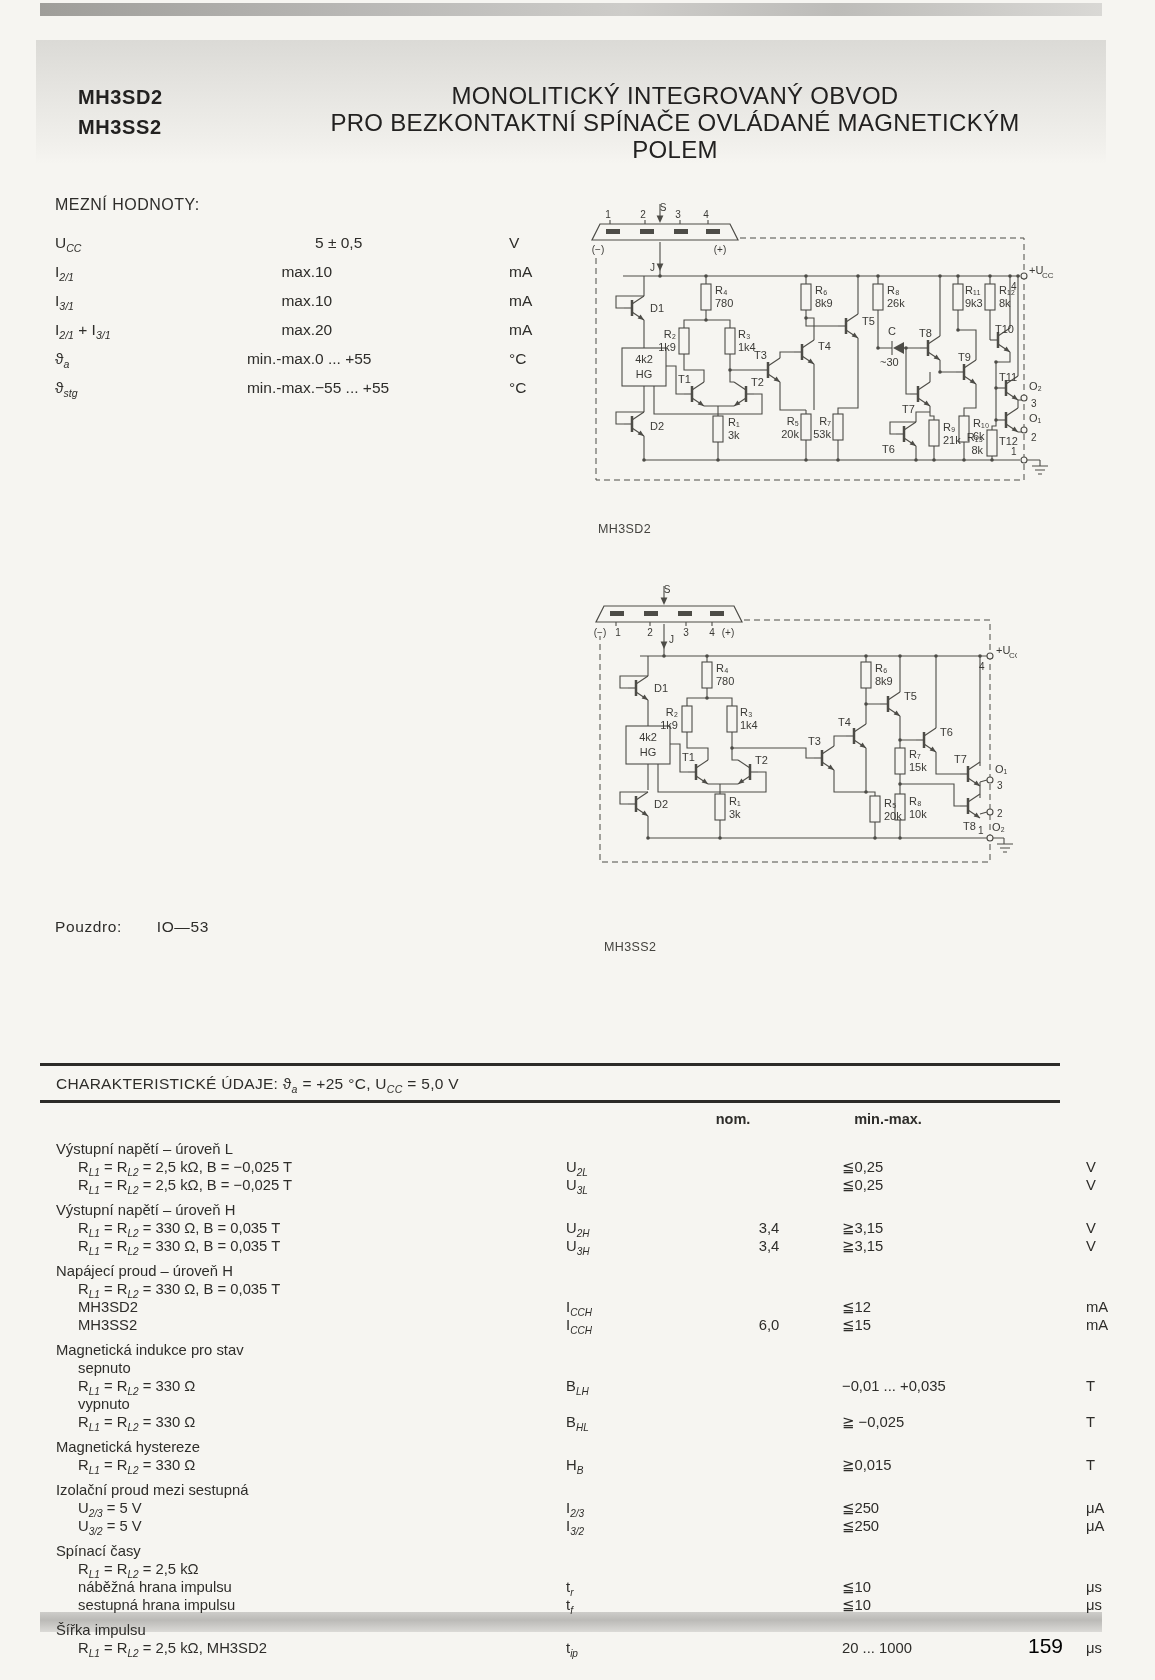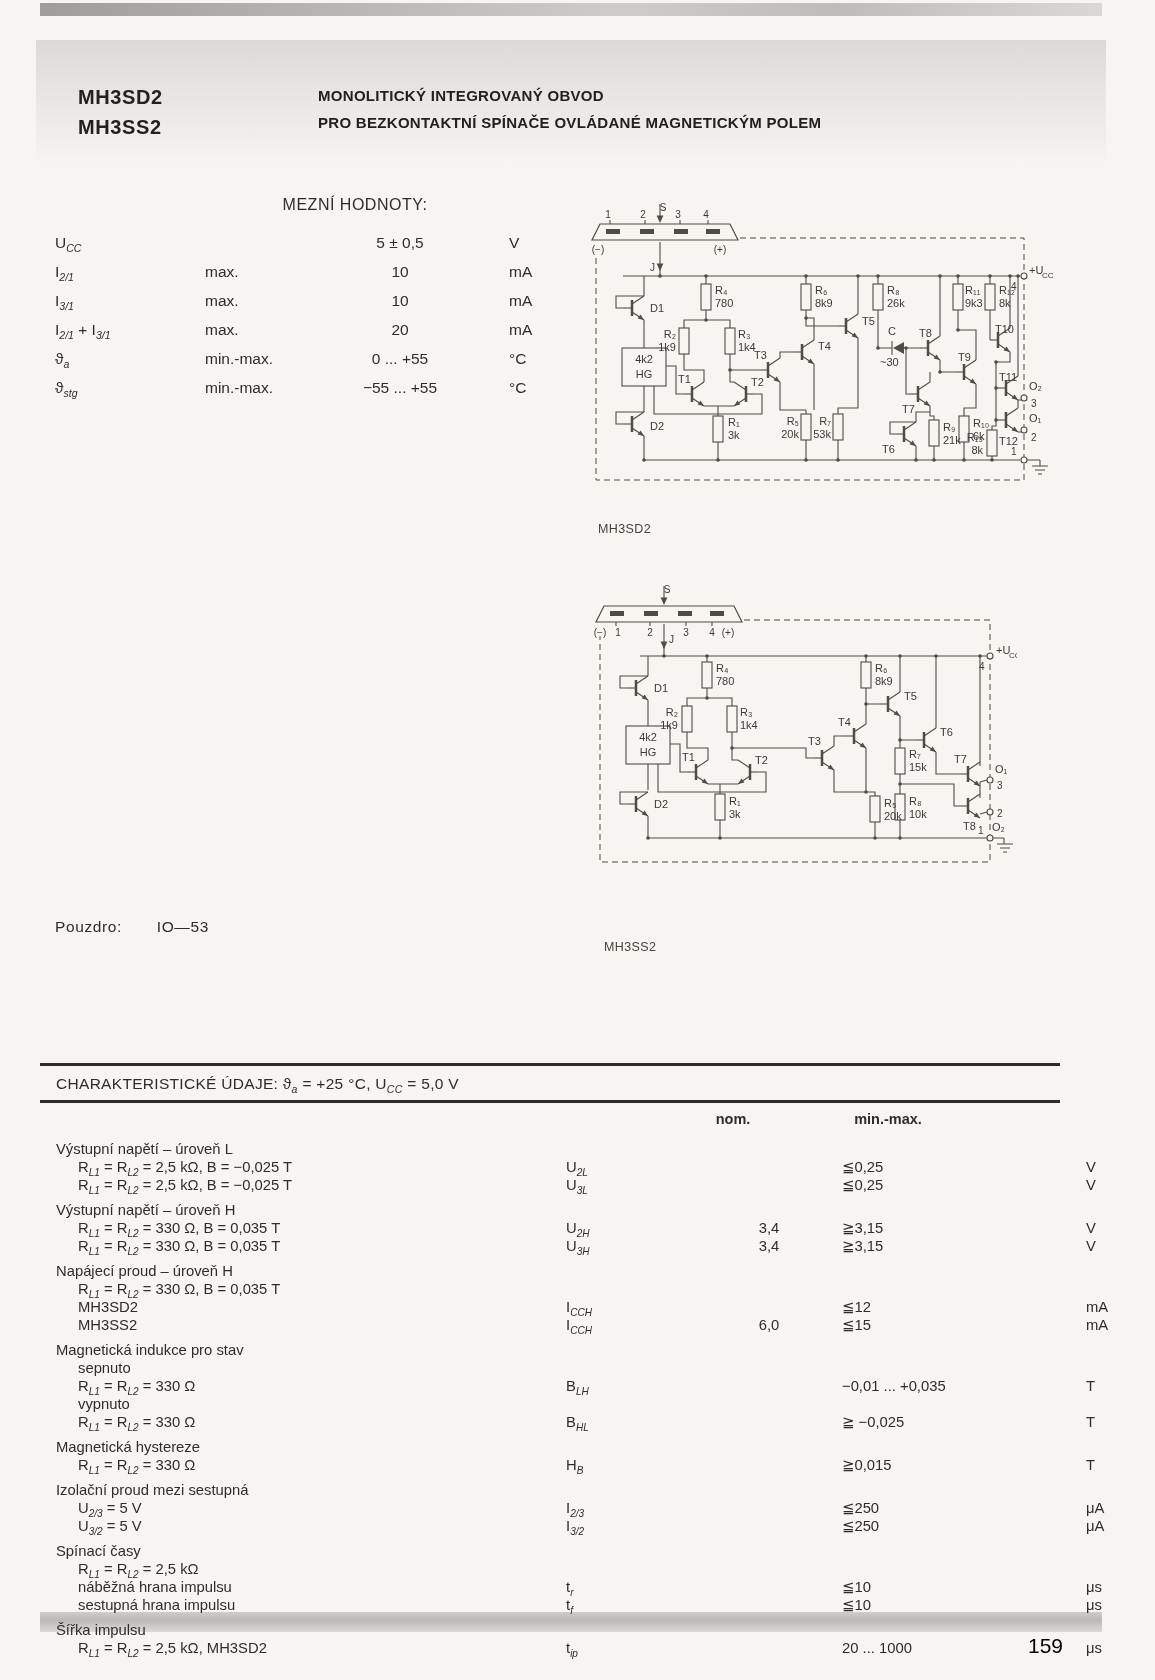--- a/index.html
+++ b/index.html
@@ -7,27 +7,27 @@
   #page{position:relative;width:1155px;height:1680px;background:#f6f5f1;overflow:hidden;color:#2e2d2a;}
   
   #top-streak{position:absolute;left:40px;top:3px;width:1062px;height:13px;
     background:linear-gradient(90deg,#8f8e8a,#aeadab 30%,#c6c5c2 55%,#b3b2af 75%,#d4d3d0);opacity:.85;}
   #header-band{position:absolute;left:36px;top:40px;width:1070px;height:124px;
     background:linear-gradient(180deg,#dbdad6,#e7e6e2 45%,#f1f0ec 85%,#f6f5f1);}
   #bottom-band{position:absolute;left:40px;top:1612px;width:1062px;height:20px;
     background:linear-gradient(180deg,#c9c8c5,#b4b3b0 40%,#d8d7d4);opacity:.9;}
   
   #part-numbers{position:absolute;left:78px;top:82px;font-size:20px;font-weight:bold;line-height:30px;letter-spacing:.6px;color:#222120;}
-  #doc-title{position:absolute;left:318px;top:82px;width:714px;text-align:left;font-size:15px;font-weight:bold;line-height:27px;letter-spacing:.3px;color:#222120;}
+  #doc-title{position:absolute;left:318px;top:82px;width:714px;text-align:center;font-size:24px;font-weight:normal;line-height:27px;letter-spacing:.3px;color:#222120;}
   
   #limits{position:absolute;left:55px;top:196px;width:600px;font-size:15.5px;}
-  #limits-title{font-size:16px;margin:0 0 14px 0;letter-spacing:.5px;text-align:center;}
+  #limits-title{font-size:16px;margin:0 0 14px 0;letter-spacing:.5px;}
   .lrow{display:grid;grid-template-columns:150px 110px 170px 130px;line-height:29px;height:29px;}
-  .lcond{text-align:left;}
-  .lval{text-align:center;}
+  .lcond{text-align:right;}
+  .lval{text-align:left;}
   .lunit{padding-left:24px;}
   sub{font-size:.68em;font-style:italic;line-height:0;}
   
   .schem{position:absolute;}
   #svg-sd2{left:588px;top:198px;}
   #svg-ss2{left:592px;top:578px;}
   .caption{position:absolute;font-size:12.5px;color:#44433f;letter-spacing:.4px;}
   #sd2-caption{left:598px;top:522px;}
   #ss2-caption{left:604px;top:940px;}
   #pouzdro{position:absolute;left:55px;top:918px;font-size:15.5px;letter-spacing:.6px;}

